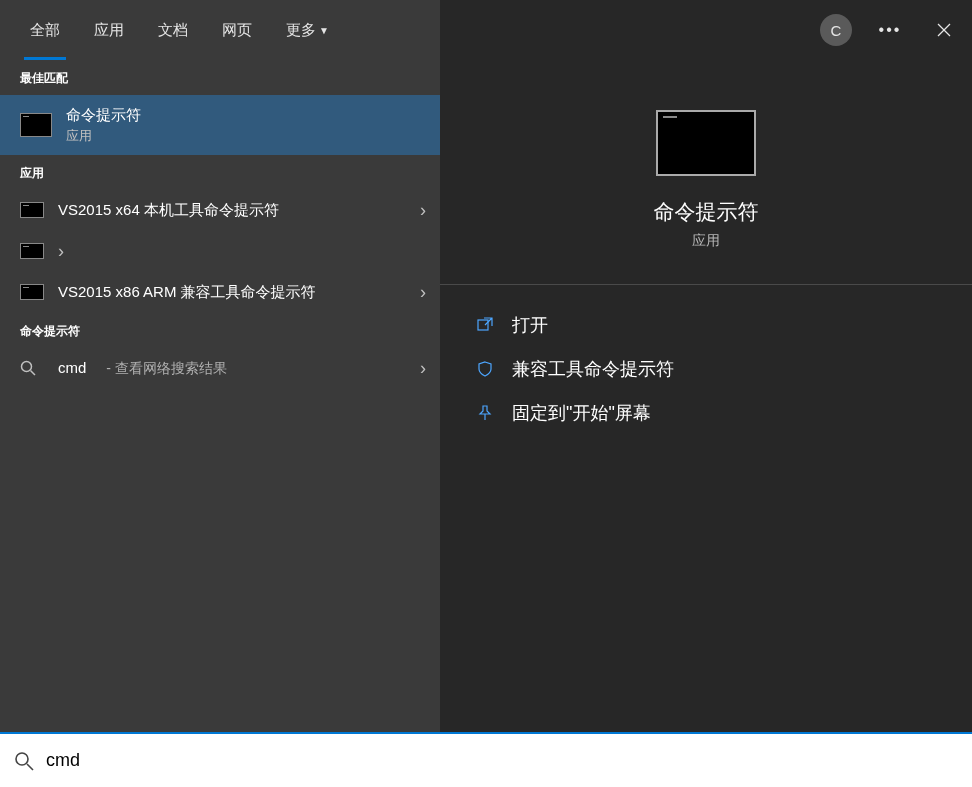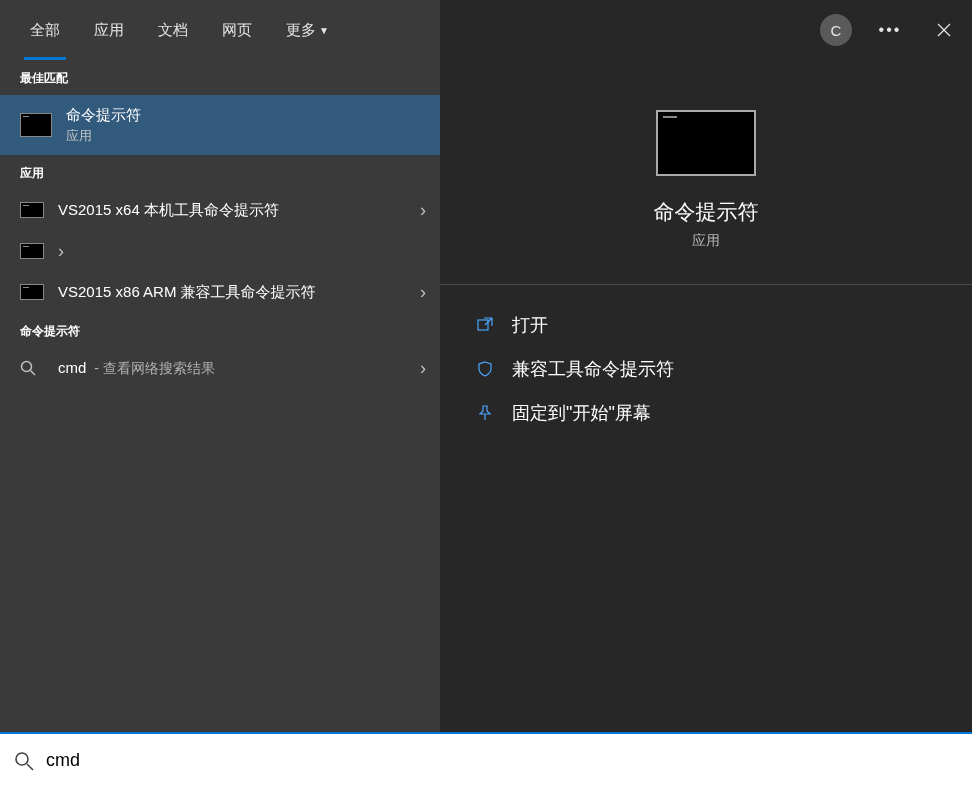--- a/index.html
+++ b/index.html
@@ -24,21 +24,21 @@
 .result-item.selected { background: #315a7d; }
 .app-icon { width: 32px; height: 24px; background: #000; border: 1px solid #888; flex-shrink: 0; position: relative; }
 .app-icon.small { width: 24px; height: 16px; }
 .app-icon::before { content: ""; position: absolute; left: 2px; top: 2px; width: 6px; height: 1px; background: #888; }
 .result-text { flex: 1; min-width: 0; }
 .result-title { color: #fff; font-size: 15px; line-height: 1.3; }
 .result-sub { color: #c0c0c0; font-size: 13px; margin-top: 2px; }
 .chevron { color: #c0c0c0; font-size: 18px; flex-shrink: 0; }
 
 .search-row-item .result-title { display: inline; }
-.search-row-item .suffix { color: #b0b0b0; font-size: 14px; margin-left: 8px; }
+.search-row-item .suffix { color: #b0b0b0; font-size: 14px; margin-left: 20px; }
 .search-icon-sm { color: #c0c0c0; font-size: 16px; width: 24px; text-align: center; flex-shrink: 0; }
 
 .preview { display: flex; flex-direction: column; align-items: center; padding-top: 50px; }
 .preview-icon { width: 100px; height: 66px; background: #000; border: 2px solid #aaa; margin-bottom: 22px; position: relative; }
 .preview-icon::before { content: ""; position: absolute; left: 5px; top: 4px; width: 14px; height: 2px; background: #888; }
 .preview-title { color: #fff; font-size: 21px; font-weight: 400; margin-bottom: 6px; text-align: center; }
 .preview-sub { color: #b8b8b8; font-size: 14px; }
 .divider { height: 1px; background: #4a4a4a; margin: 34px 0 0; width: 100%; }
 .actions { padding: 18px 0; width: 100%; }
 .action-item { display: flex; align-items: center; gap: 18px; padding: 10px 36px; color: #fff; font-size: 18px; cursor: pointer; }

